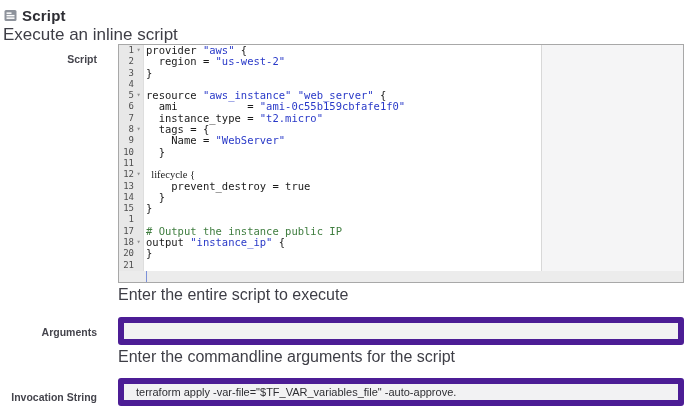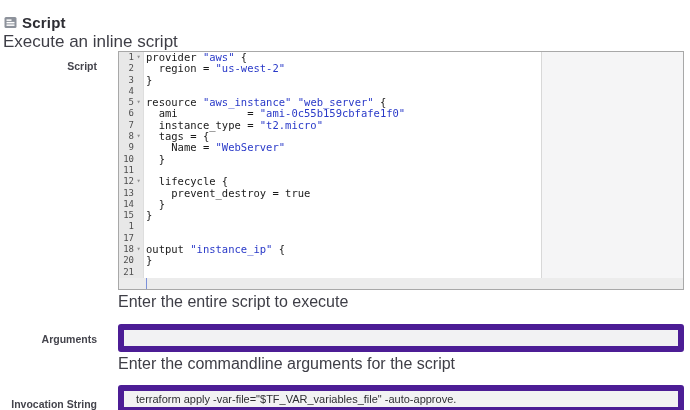--- a/index.html
+++ b/index.html
@@ -1,21 +1,21 @@
 <!DOCTYPE html>
 <html><head>
 <meta charset="utf-8">
 <style>
   html,body{margin:0;padding:0;}
   body{
     width:690px;height:410px;overflow:hidden;background:#ffffff;
     font-family:"Liberation Sans",sans-serif;
     -webkit-font-smoothing:antialiased;
   }
-  .page{position:relative;padding:14px 6px 0 3px;box-sizing:border-box;width:690px;height:312px;}
+  .page{position:relative;padding:7px 6px 0 3px;box-sizing:border-box;width:690px;height:312px;}
   .hdr{display:flex;align-items:center;gap:5px;height:16px;padding-left:1px;}
   .hdr-icon{display:inline-flex;width:13px;height:13px;}
   .hdr-title{font-size:15px;font-weight:700;color:#2d2d33;letter-spacing:.2px;}
   .hdr-sub{font-size:17px;color:#3e3e46;margin-top:6px;height:12px;line-height:12px;}
   .row{display:flex;}
   .row-script{margin-top:3px;}
   .row-args{margin-top:16px;}
   .row-invoc{margin-top:15px;align-items:center;}
   .lbl{width:94px;flex-shrink:0;text-align:right;font-size:10.5px;font-weight:700;color:#45454d;}
   .lbl-script{padding-top:9px;}
@@ -144,21 +144,21 @@
                 <span class="ed-num">11</span>
                 <span class="ed-fold"></span>
               </span>
               <span class="ed-code"></span>
             </div>
             <div class="ed-row">
               <span class="ed-gutter-cell">
                 <span class="ed-num">12</span>
                 <span class="ed-fold">▾</span>
               </span>
-              <span class="ed-code"><span style="color: rgb(26, 26, 26);">  lifecycle {</span></span>
+              <span class="ed-code"><span style="color: rgb(26, 26, 26); font-family: Liberation Serif, serif;">  lifecycle {</span></span>
             </div>
             <div class="ed-row">
               <span class="ed-gutter-cell">
                 <span class="ed-num">13</span>
                 <span class="ed-fold"></span>
               </span>
               <span class="ed-code"><span style="color: rgb(26, 26, 26);">    prevent_destroy = true</span></span>
             </div>
             <div class="ed-row">
               <span class="ed-gutter-cell">
@@ -179,20 +179,21 @@
                 <span class="ed-num">1</span>
                 <span class="ed-fold"></span>
               </span>
               <span class="ed-code"></span>
             </div>
             <div class="ed-row">
               <span class="ed-gutter-cell">
                 <span class="ed-num">17</span>
                 <span class="ed-fold"></span>
               </span>
+              <span class="ed-code"><span style="color: rgb(63, 125, 63);"># Output the instance public IP</span></span>
             </div>
             <div class="ed-row">
               <span class="ed-gutter-cell">
                 <span class="ed-num">18</span>
                 <span class="ed-fold">▾</span>
               </span>
               <span class="ed-code"><span style="color: rgb(26, 26, 26);">output </span><span style="color: rgb(41, 57, 200);">"instance_ip"</span><span style="color: rgb(26, 26, 26);"> {</span></span>
             </div>
             <div class="ed-row">
               <span class="ed-gutter-cell">

